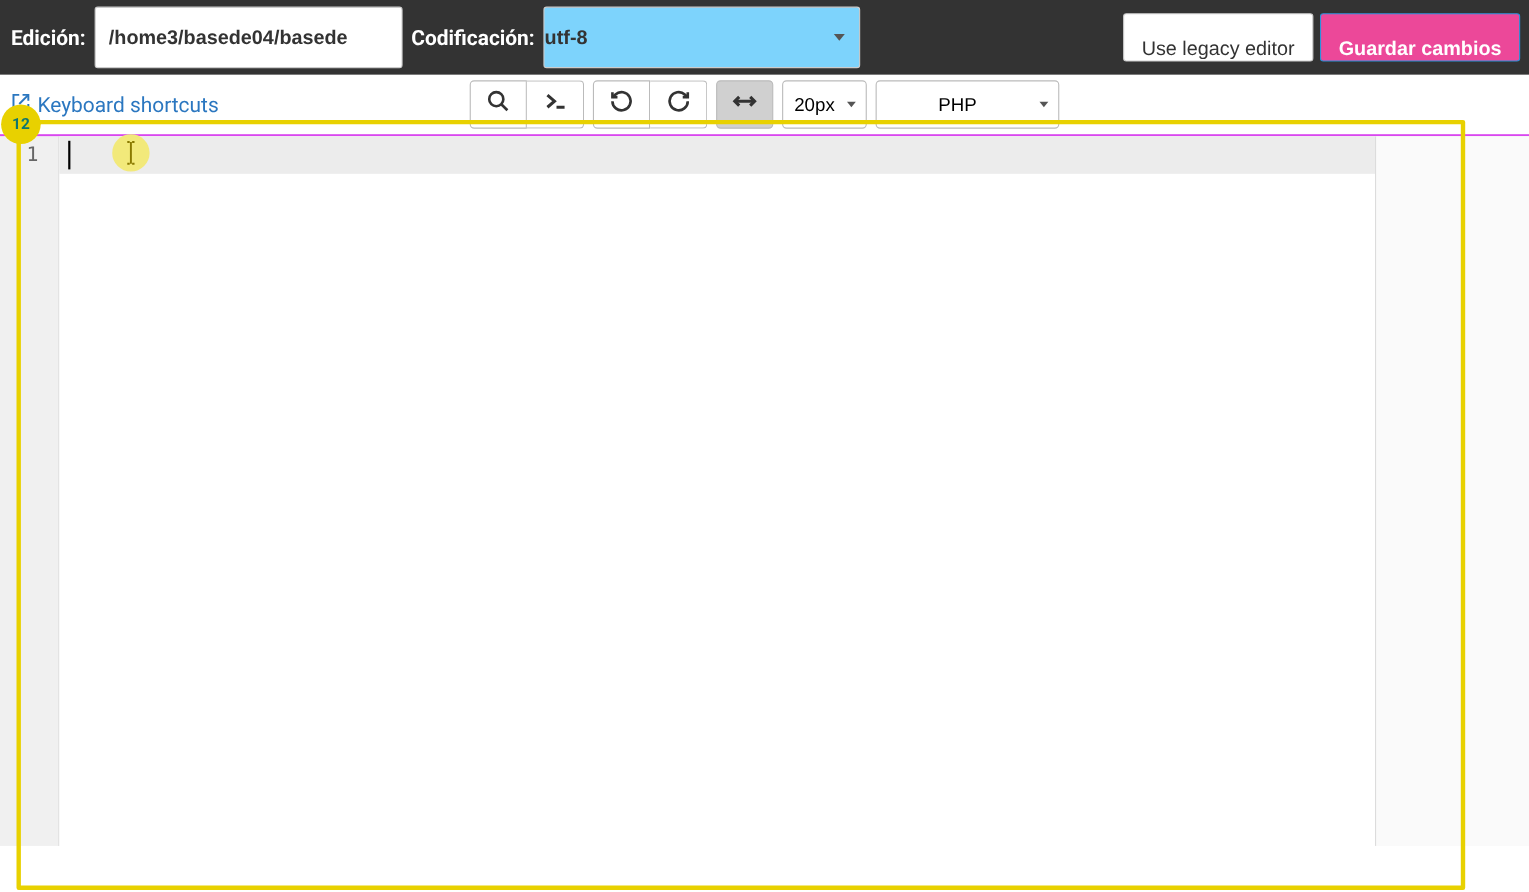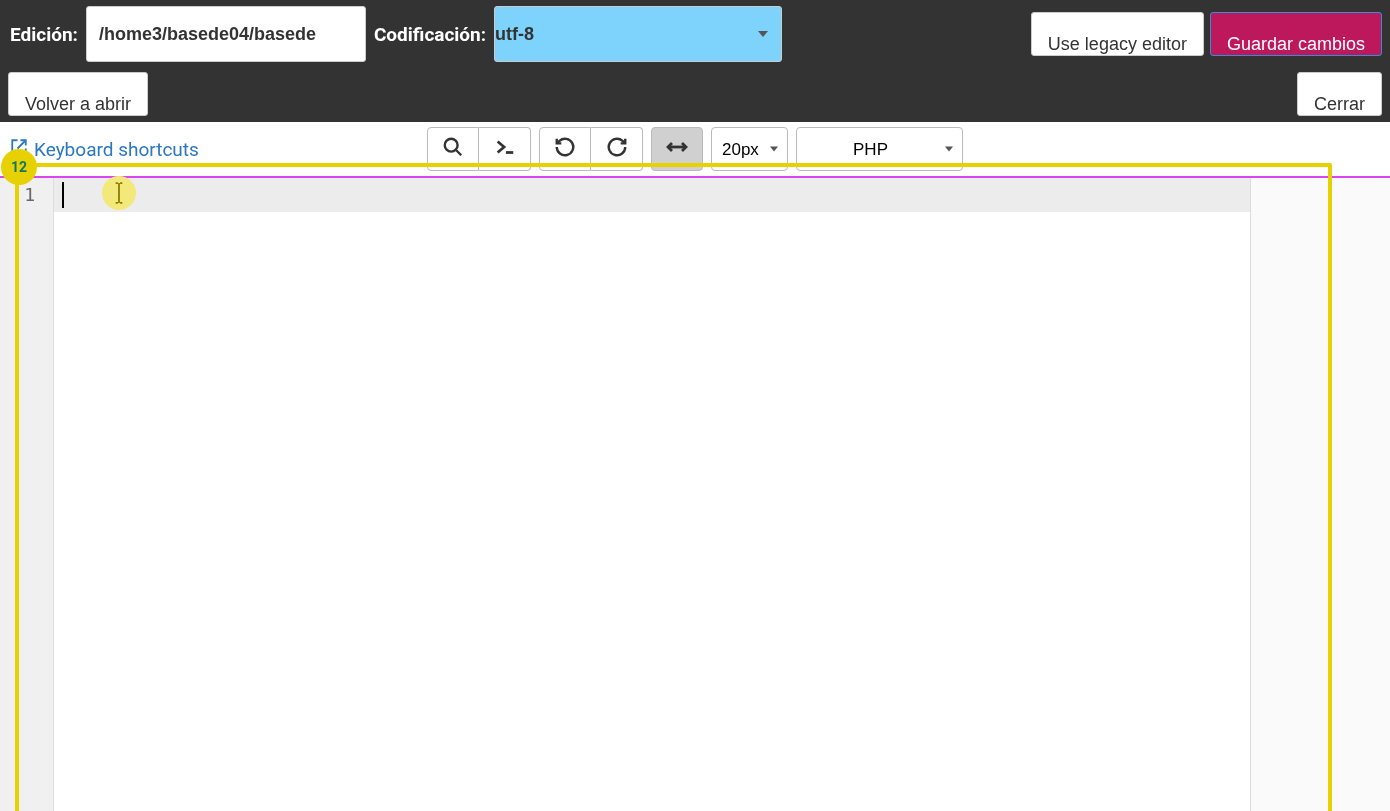--- a/index.html
+++ b/index.html
@@ -72,24 +72,24 @@
   background: #fff;
   border: 1px solid #ccc;
   border-radius: 3px;
   padding: 21px 16px;
   font-size: 18px;
   color: #333;
   cursor: pointer;
   height: 42px;
 }
 .btn-primary {
-  background: #be185d;
+  background: #ec4899;
   border-color: #2b91d9;
   color: #fff;
-  font-weight: 400;
+  font-weight: 700;
 }
 .topbar-row2 {
   width: 100%;
   display: flex;
   align-items: center;
   gap: 6px;
   margin-top: 4px;
 }
 
 
@@ -265,25 +265,20 @@
   <span class="topbar-label">Codificación:</span>
   <span class="select-wrap">
     <select class="encoding-select">
       <option>utf-8</option>
     </select>
   </span>
   <span class="spacer"></span>
   <button class="btn">Use legacy editor</button>
   <button class="btn btn-primary">Guardar cambios</button>
 
-  <div class="topbar-row2">
-    <button class="btn">Volver a abrir</button>
-    <span class="spacer"></span>
-    <button class="btn">Cerrar</button>
-  </div>
 </div>
 
 <div class="toolbar">
   <a href="#" class="kb-link">
     <span>
       <svg viewBox="0 0 24 24" fill="none" stroke="#2b77c0" stroke-width="2.4">
         <path d="M14 3h7v7"></path>
           <path d="M10 14L21 3"></path>
           <path d="M21 14v7H3V3h7"></path>
       </svg>

